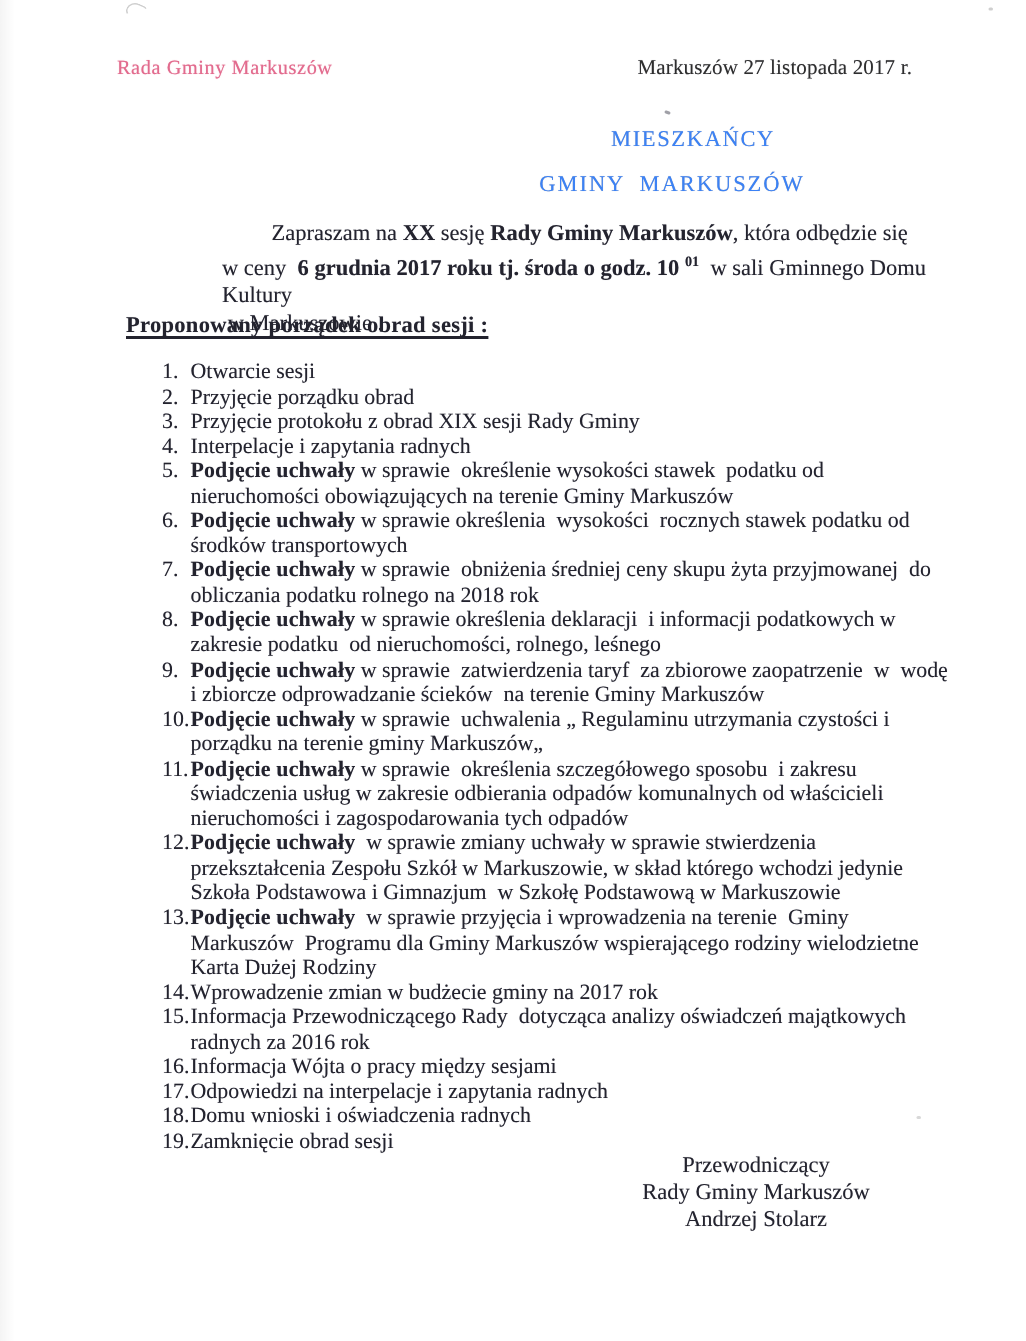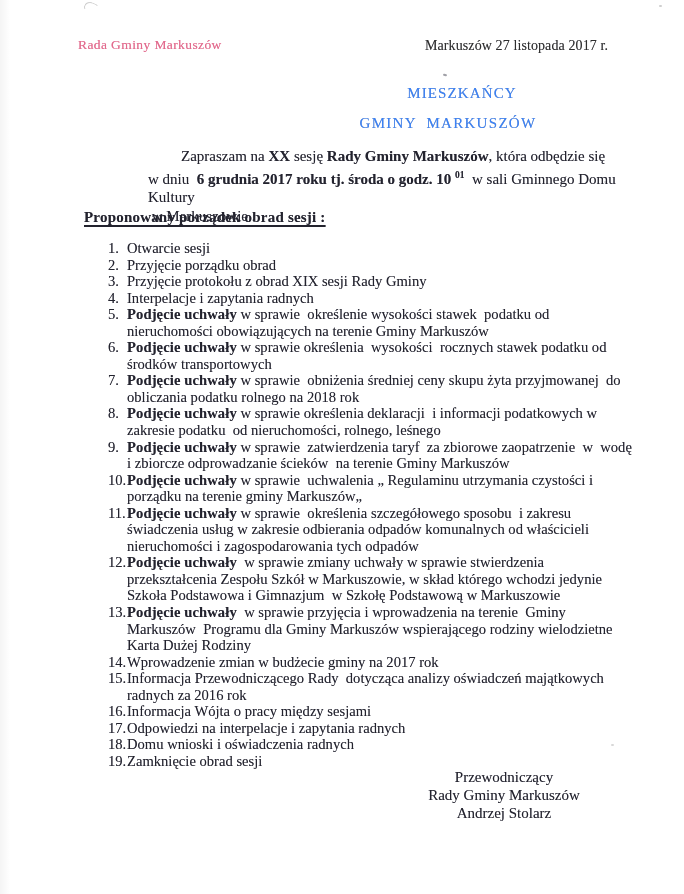--- a/index.html
+++ b/index.html
@@ -100,21 +100,21 @@
 
   <div class="stamp">Rada Gminy Markuszów</div>
 
   <div class="dateline">Markuszów 27 listopada 2017 r.</div>
 
   <div class="addr1">MIESZKAŃCY</div>
   <div class="addr2">GMINY  MARKUSZÓW</div>
 
   <div class="intro">
     <div class="iline first"><span>Zapraszam na </span><b>XX</b><span> sesję </span><b>Rady Gminy Markuszów</b><span>, która odbędzie się</span></div>
-    <div class="iline"><span>w dniu  </span><b>6 grudnia 2017 roku tj. środa o godz. 10 </b><sup>01</sup><span>  w sali Gminnego Domu Kultury</span></div>
+    <div class="iline"><span>w ceny  </span><b>6 grudnia 2017 roku tj. środa o godz. 10 </b><sup>01</sup><span>  w sali Gminnego Domu Kultury</span></div>
     <div class="iline"> w Markuszowie .</div>
   </div>
 
   <div class="agenda-heading">Proponowany porządek obrad sesji :</div>
 
   <div class="agenda">
       <div class="agenda-item">
         <span class="num">1.</span>
         <span class="body">
           <span class="line">Otwarcie sesji</span>

